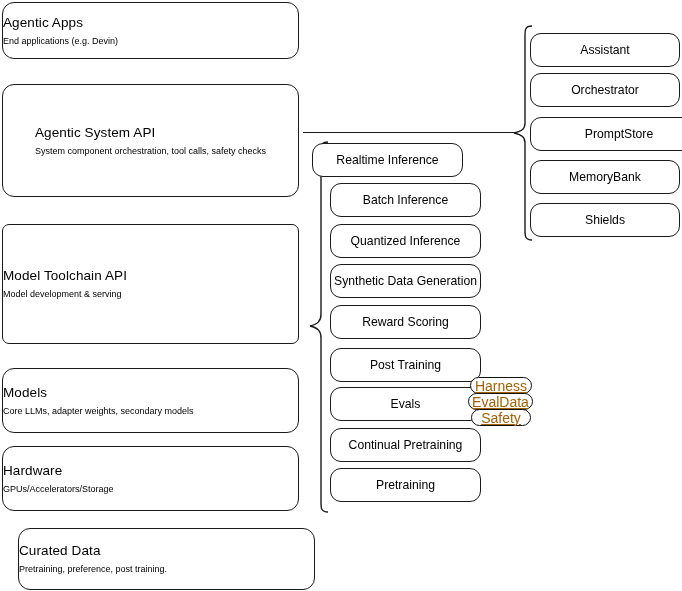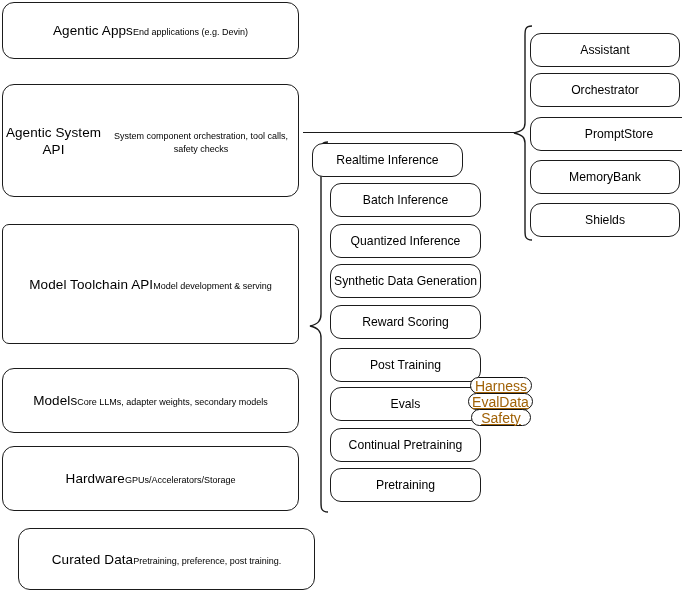--- a/index.html
+++ b/index.html
@@ -18,22 +18,22 @@
     background: #ffffff;
     overflow: hidden;
   }
   .box {
     position: absolute;
     box-sizing: border-box;
     border: 1.4px solid #1b1b1b;
     border-radius: 12px;
     background: #ffffff;
     display: flex;
-    flex-direction: row;
-    align-items: center;
+    flex-direction: column;
+    align-items: flex-start;
     justify-content: center;
     text-align: center;
   }
   .layer-title {
     font-size: 13.5px;
     line-height: 17px;
     color: #000;
     letter-spacing: 0.1px;
   }
   .layer-sub {
@@ -86,21 +86,21 @@
 </head>
 <body>
 
 <div id="canvas">
 
   <div class="box" style="left:2px; top:2px; width:297px; height:57px;">
     <div class="layer-title">Agentic Apps</div>
     <div class="layer-sub">End applications (e.g. Devin)</div>
   </div>
 
-  <div class="box" style="left:2px; top:84px; width:297px; height:113px;">
+  <div class="box" style="left:2px; top:84px; width:297px; height:113px;padding-left:32px;">
     <div class="layer-title">Agentic System API</div>
     <div class="layer-sub">System component orchestration, tool calls, safety checks</div>
   </div>
 
   <div class="box" style="left:2px; top:224px; width:297px; height:120px;border-radius:7px;">
     <div class="layer-title">Model Toolchain API</div>
     <div class="layer-sub">Model development &amp; serving</div>
   </div>
 
   <div class="box" style="left:2px; top:368px; width:297px; height:65px;">

